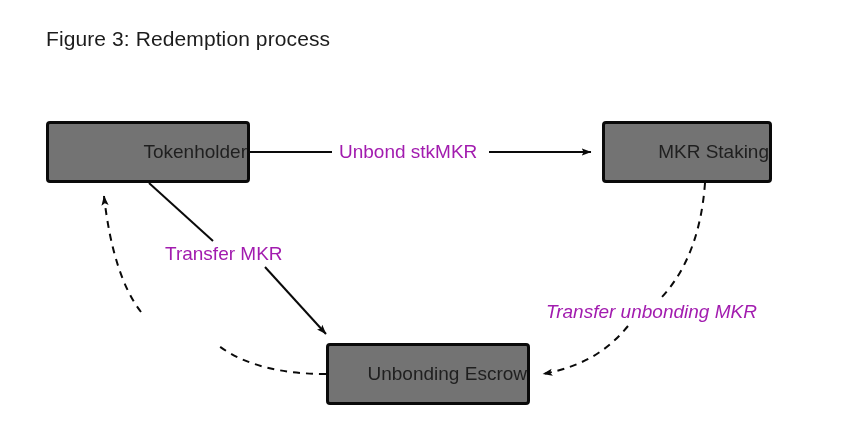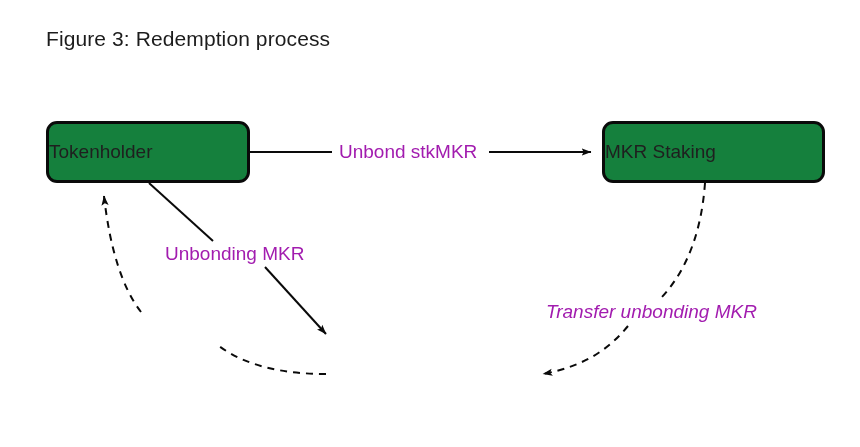--- a/index.html
+++ b/index.html
@@ -33,40 +33,40 @@
     left: 0;
     top: 0;
     width: 860px;
     height: 447px;
     overflow: visible;
   }
   .node-box {
     position: absolute;
     box-sizing: border-box;
     border: 3px solid #0a0a0a;
-    border-radius: 11px;
-    background: #15803d;
+    border-radius: 4px;
+    background: #737373;
     display: flex;
     align-items: center;
-    justify-content: flex-start;
+    justify-content: flex-end;
     color: #1f1f1f;
     font-size: 19px;
     line-height: 22px;
     white-space: nowrap;
   }
   #node-tokenholder {
     left: 46px;
     top: 121px;
     width: 204px;
     height: 62px;
   }
   #node-mkr-staking {
     left: 602px;
     top: 121px;
-    width: 223px;
+    width: 170px;
     height: 62px;
   }
   #node-unbonding-escrow {
     left: 326px;
     top: 343px;
     width: 204px;
     height: 62px;
   }
   .edge-label {
     position: absolute;
@@ -126,21 +126,24 @@
   </svg>
 
   <div class="node-box" id="node-tokenholder">
     <span>Tokenholder</span>
   </div>
 
   <div class="node-box" id="node-mkr-staking">
     <span>MKR Staking</span>
   </div>
 
+  <div class="node-box" id="node-unbonding-escrow">
+    <span>Unbonding Escrow</span>
+  </div>
 
   <div class="edge-label" id="label-unbond-stkmkr">Unbond stkMKR</div>
 
   <div class="edge-label" id="label-transfer-unbonding-mkr">Transfer unbonding MKR</div>
 
-  <div class="edge-label" id="label-withdraw-mkr">Unbonding MKR</div>
+  <div class="edge-label" id="label-withdraw-mkr">Transfer MKR</div>
 
 
 </div>
 
 </body></html>

